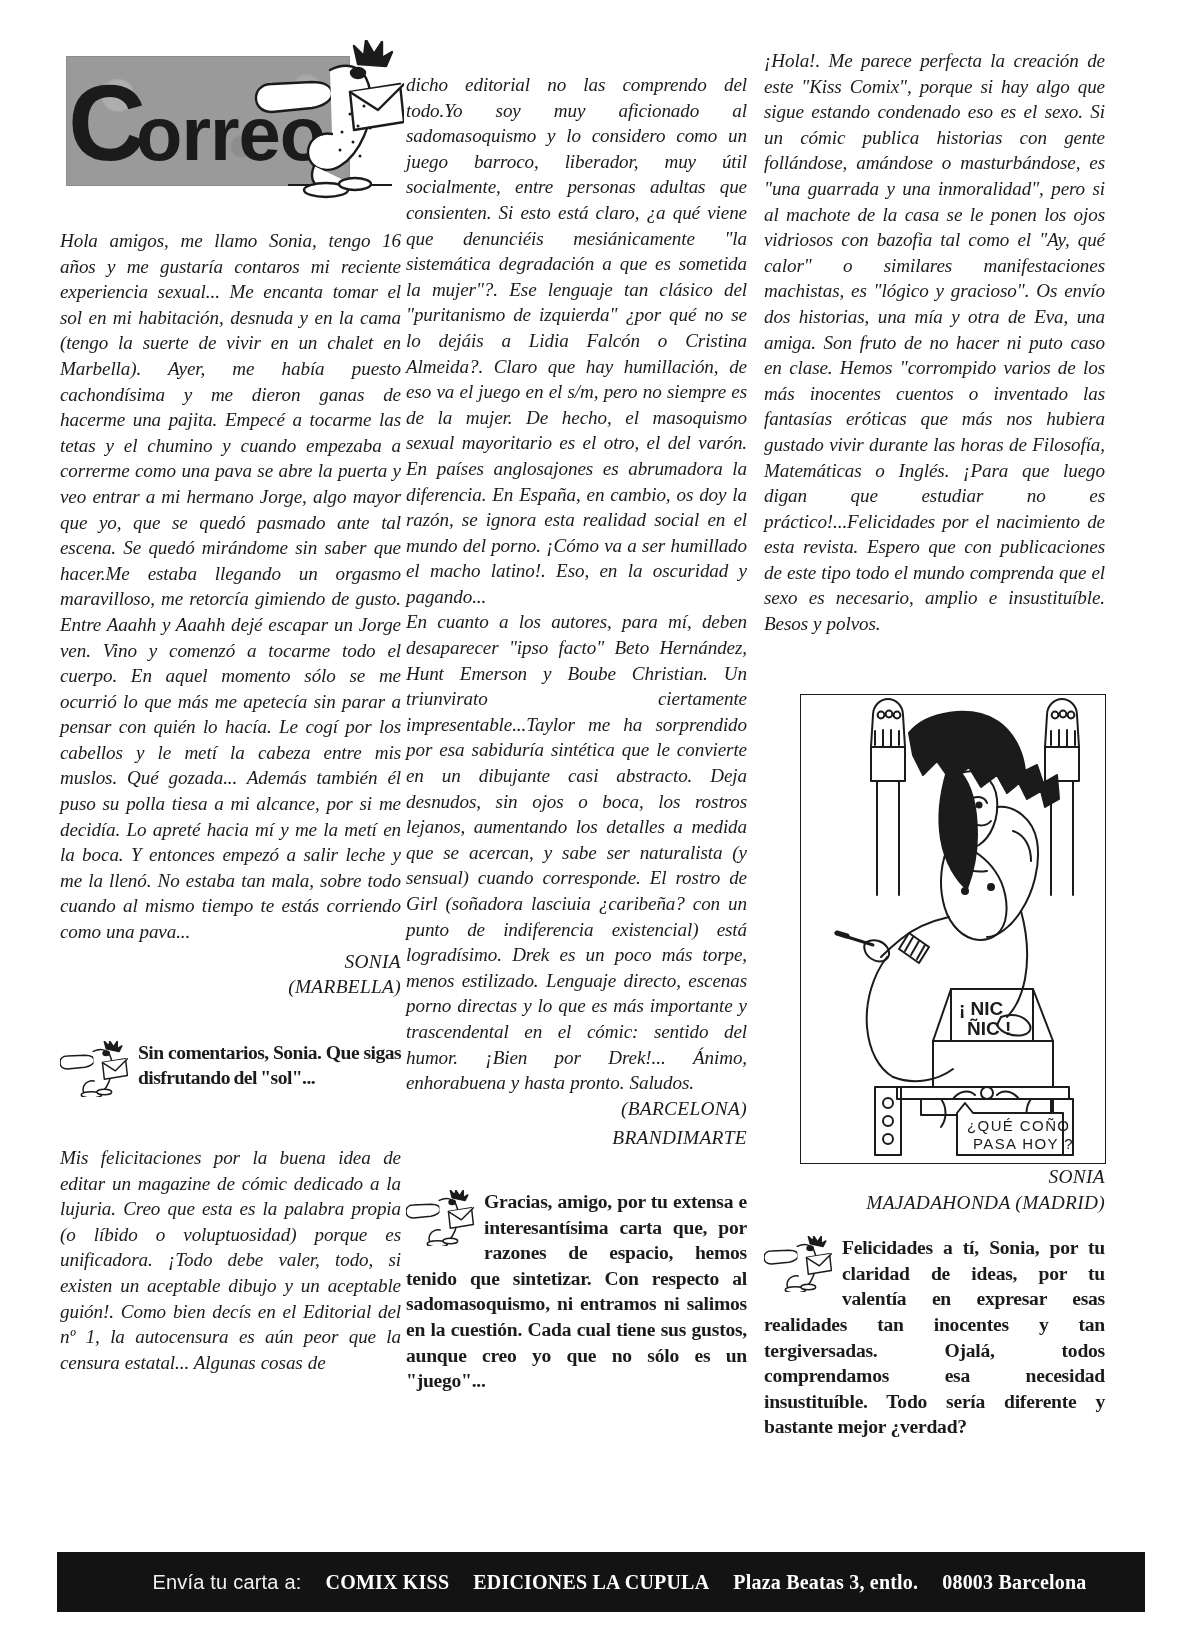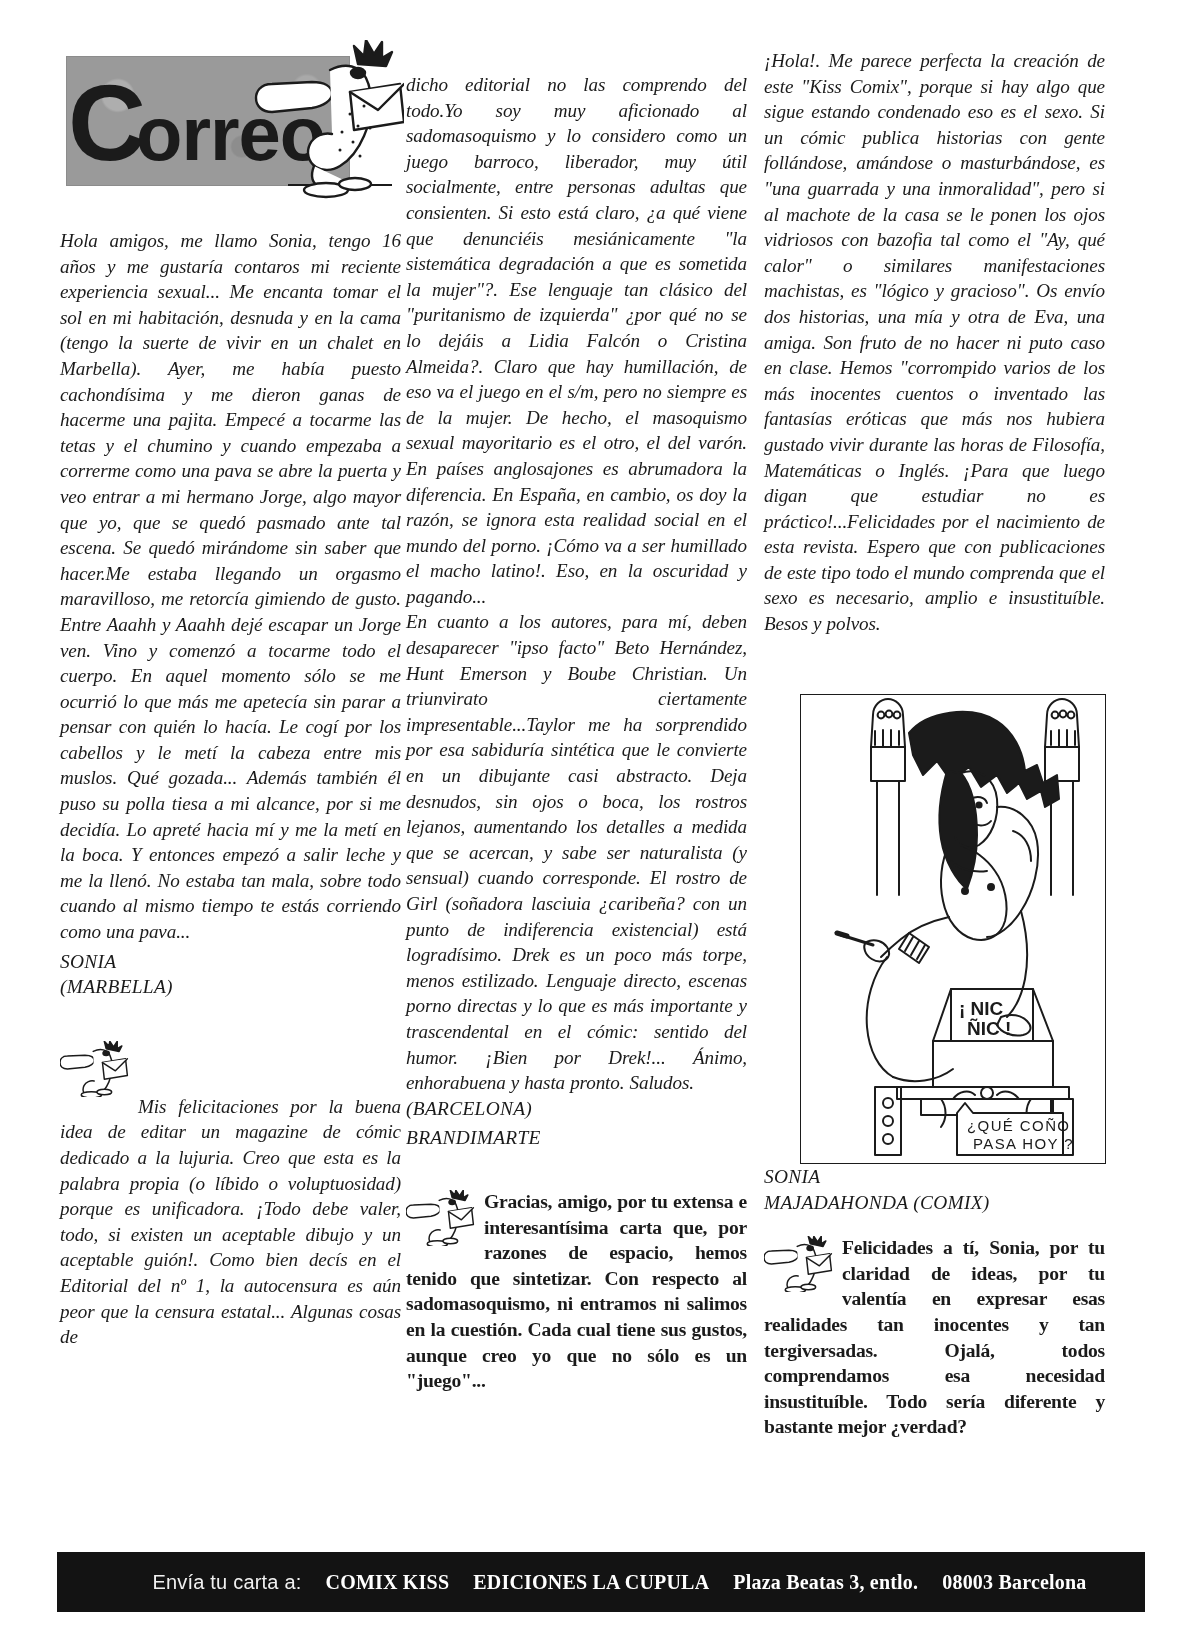--- a/index.html
+++ b/index.html
@@ -39,21 +39,21 @@
     text-align:justify;
     text-justify:inter-word;
     letter-spacing:-.1px;
     word-spacing:.4px;
     margin:0;
   }
   .sign{
     font-style:italic;
     font-size:19.4px;
     line-height:25.6px;
-    text-align:left;
+    text-align:right;
     letter-spacing:.3px;
     margin:0;
   }
   .reply{
     font-weight:bold;
     font-size:19.6px;
     line-height:25.6px;
     text-align:justify;
     text-justify:inter-word;
     letter-spacing:-.25px;
@@ -147,20 +147,21 @@
           <path d="M36 11 C44 7 51 9 54 15 C58 23 57 35 53 44 C50 51 46 56 41 59 C37 61 32 61 29 59
                    C25 57 24 52 26 48 C28 44 33 42 37 43"></path>
           <ellipse cx="34" cy="58" rx="11" ry="3.4"></ellipse>
           <ellipse cx="48" cy="55" rx="8" ry="3"></ellipse>
           <path d="M50 8 L48 0 L53 5 L54 0 L58 6 L62 0 L62 8 L67 5 L64 11 Z" fill="#1b1b1b" stroke="#1b1b1b"></path>
           <ellipse cx="50" cy="13" rx="3.4" ry="2.4" fill="#1b1b1b" stroke="#1b1b1b"></ellipse>
           <path d="M46 23 L71 19 L73 37 L48 41 Z"></path>
           <path d="M46 23 L60 32 L73 19"></path>
         </g>
       </svg>
+      <span>Sin comentarios, Sonia. Que sigas disfrutando del "sol"...</span>
     </p>
 
     <div style="height:54px"></div>
 
     <p class="letter">Mis felicitaciones por la buena idea de editar un magazine de cómic  dedicado a la lujuria. Creo que esta es la palabra propia (o líbido o voluptuosidad) porque es  unificadora. ¡Todo debe valer, todo, si existen un aceptable dibujo y un aceptable guión!. Como bien decís en el Editorial del nº 1, la autocensura es aún peor que la censura estatal... Algunas cosas de</p>
   </div>
 
   <div class="col col2">
     <div style="height:48px"></div>
 
@@ -281,21 +282,21 @@
       </g>
       <g font-family="Liberation Sans, DejaVu Sans, sans-serif" font-size="15" fill="#1b1b1b" letter-spacing="1.4">
         <text x="166" y="436">¿QUÉ COÑO</text>
         <text x="172" y="454">PASA  HOY ?</text>
       </g>
     </svg>
   </div>
 
   <div class="comic-cap">
     <p class="sign">SONIA</p>
-    <p class="sign">MAJADAHONDA (COMIX)</p>
+    <p class="sign">MAJADAHONDA (MADRID)</p>
 
     <div style="height:20px"></div>
 
     <p class="reply">
       <svg class="drop" viewBox="0 0 78 60">
         <g fill="#fff" stroke="#1b1b1b" stroke-width="1.6" stroke-linejoin="round" stroke-linecap="round">
           <path d="M8 16 C2 16 0 20 0 23 C0 27 3 30 8 30 L27 28 C33 27 37 24 37 21 C37 17 33 15 27 15 Z"></path>
           <path d="M36 11 C44 7 51 9 54 15 C58 23 57 35 53 44 C50 51 46 56 41 59 C37 61 32 61 29 59
                    C25 57 24 52 26 48 C28 44 33 42 37 43"></path>
           <ellipse cx="34" cy="58" rx="11" ry="3.4"></ellipse>

